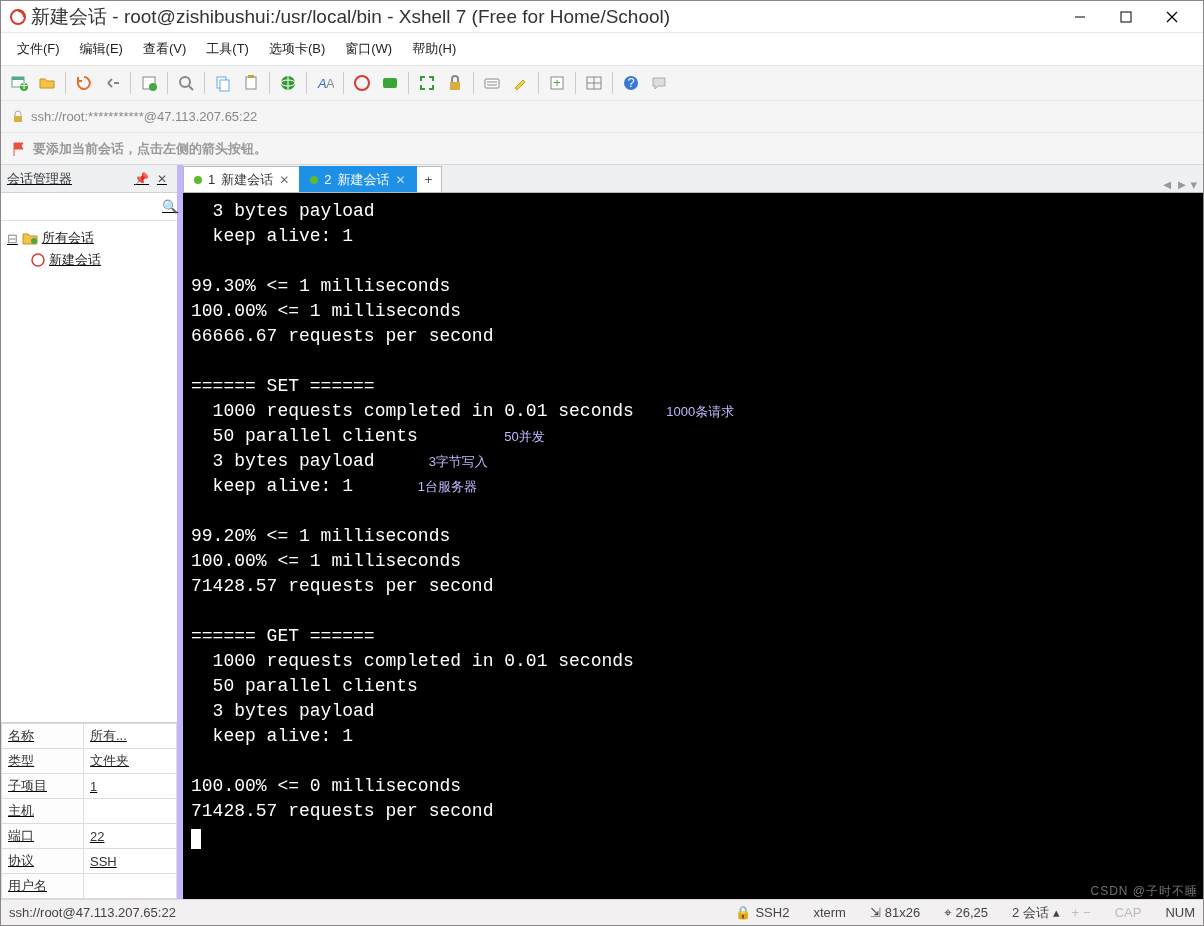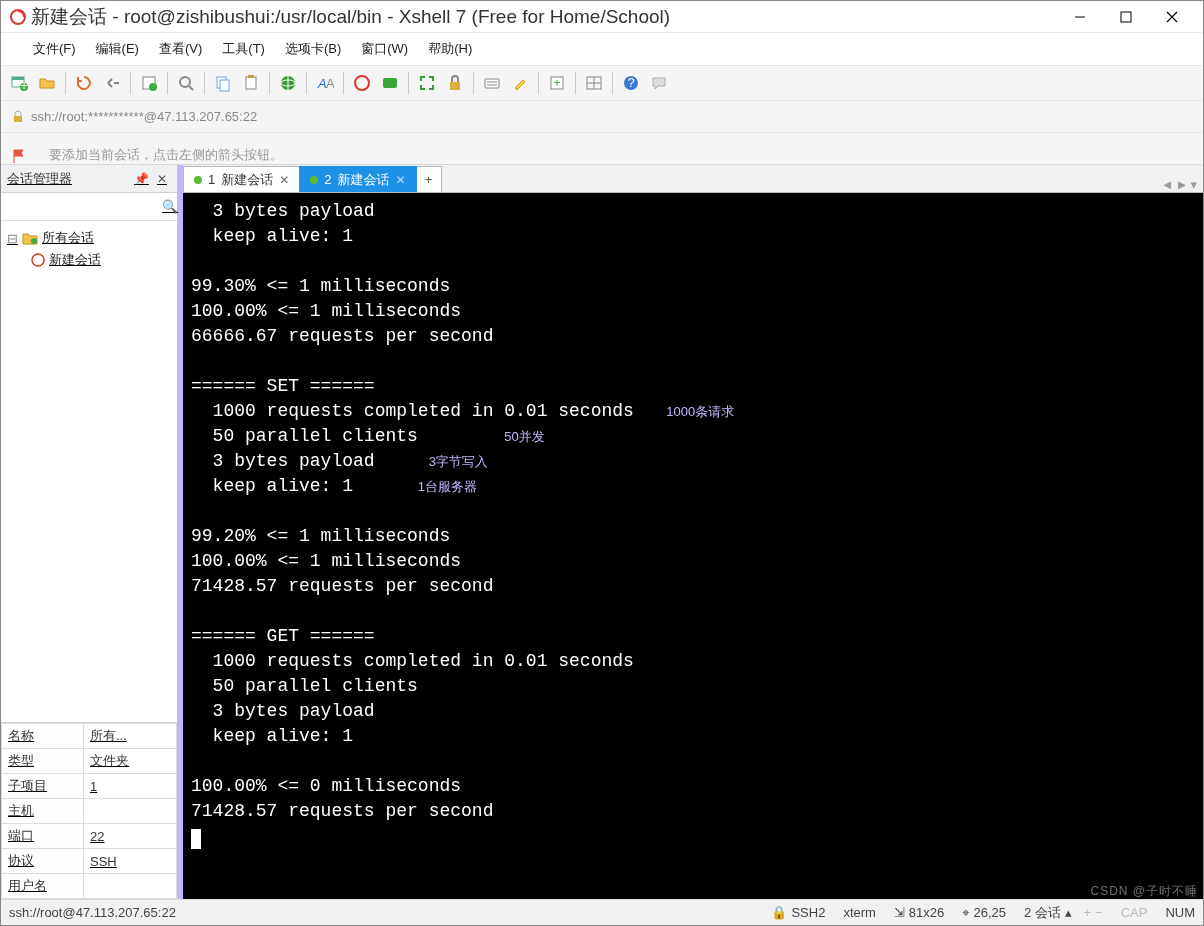--- a/index.html
+++ b/index.html
@@ -1,26 +1,26 @@
 <!DOCTYPE html>
 <html><head>
 <meta charset="utf-8">
 <style>
 * { margin:0; padding:0; box-sizing:border-box; font-family:"Microsoft YaHei","Segoe UI",sans-serif; font-size:13px; }
 body { background:#fff; width:1204px; height:926px; display:flex; flex-direction:column; overflow:hidden; border:1px solid #888; }
 .titlebar { height:32px; display:flex; align-items:center; padding:0 8px; background:#fff; border-bottom:1px solid #e8e8e8; }
 .titlebar .title { flex:1; color:#333; font-size:19px; padding-left:4px; }
 .titlebar .winbtn { width:46px; height:32px; display:flex; align-items:center; justify-content:center; color:#333; }
-.menubar { height:32px; display:flex; align-items:center; padding:0 8px; gap:4px; background:#fff;margin-left:16px; }
+.menubar { height:32px; display:flex; align-items:center; padding:0 8px; gap:4px; background:#fff; }
 .menubar span { padding:4px 8px; color:#222; cursor:default; }
 .toolbar { height:36px; display:flex; align-items:center; padding:0 6px; gap:4px; background:#f5f5f5; border-top:1px solid #e4e4e4; border-bottom:1px solid #e4e4e4; }
 .tbtn { width:24px; height:24px; display:flex; align-items:center; justify-content:center; border-radius:2px; }
 .tsep { width:1px; height:22px; background:#ccc; margin:0 2px; }
 .addressbar { height:32px; display:flex; align-items:center; padding:0 10px; gap:6px; background:#f5f5f5; color:#888; border-bottom:1px solid #e4e4e4; }
-.hintbar { height:32px; display:flex; align-items:flex-end; padding:0 10px; gap:22px; background:#f5f5f5; color:#999; border-bottom:1px solid #d8d8d8; }
+.hintbar { height:32px; display:flex; align-items:center; padding:0 10px; gap:6px; background:#f5f5f5; color:#999; border-bottom:1px solid #d8d8d8;font-weight:bold; }
 .main { flex:1; display:flex; min-height:0; }
 .sidebar { width:182px; display:flex; flex-direction:column; border-right:6px solid #c4b5fd; background:#fff;text-decoration:underline; }
 .side-head { height:28px; display:flex; align-items:center; padding:0 6px; background:#eef0f2; border-bottom:1px solid #d0d0d0; font-size:13px; color:#333; }
 .side-head .spacer { flex:1; }
 .side-head .pin { font-size:12px; color:#555; padding:0 4px; }
 .side-search { height:28px; border-bottom:1px solid #e0e0e0; display:flex; align-items:center; padding:0 6px; }
 .side-search input { flex:1; border:none; outline:none; font-size:12px; }
 .tree { flex:1; overflow:auto; padding:6px 4px; }
 .tree-node { display:flex; align-items:center; gap:4px; padding:2px 2px; color:#222; white-space:nowrap; }
 .tree-child { padding-left:26px; }
@@ -32,21 +32,21 @@
 .tabbar { height:28px; display:flex; align-items:flex-end; background:#eef0f2; border-bottom:1px solid #bababa; }
 .tab { height:26px; display:flex; align-items:center; gap:6px; padding:0 10px; border:1px solid #bababa; border-bottom:none; margin-right:-1px; background:#fff; font-size:13px; color:#333; position:relative; }
 .tab .dot { width:8px; height:8px; border-radius:50%; }
 .tab.active { background:#1e90e5; color:#fff; border-color:#1e90e5; }
 .tab .close { font-size:12px; opacity:.7; }
 .tab-add { width:26px; height:26px; display:flex; align-items:center; justify-content:center; border:1px solid #bababa; border-bottom:none; background:#fff; color:#555; }
 .tab-nav { margin-left:auto; display:flex; align-items:center; padding-right:6px; color:#999; gap:2px; }
 .terminal { flex:1; background:#000; color:#fff; font-family:Consolas,"Courier New",monospace; font-size:18px; line-height:25px; padding:6px 8px; white-space:pre; overflow:hidden; position:relative; }
 .terminal .anno { color:#c4b5fd; font-family:"Microsoft YaHei",sans-serif; }
 .terminal .cursor { display:inline-block; width:10px; height:20px; background:#fff; vertical-align:bottom; }
-.statusbar { height:26px; display:flex; align-items:center; padding:0 8px; background:#f2f0f0; border-top:1px solid #d8d8d8; font-size:12px; color:#444; gap:18px; }
+.statusbar { height:26px; display:flex; align-items:center; padding:0 8px; background:#f2f0f0; border-top:1px solid #d8d8d8; font-size:12px; color:#444; gap:24px; }
 .statusbar .seg { display:flex; align-items:center; gap:4px; }
 .statusbar .spacer { flex:1; }
 .watermark { position:absolute; right:6px; bottom:26px; color:rgba(200,200,200,.55); font-size:12px; letter-spacing:1px; pointer-events:none; }
 svg { display:block; }
 </style>
 </head>
 <body>
 
 <div class="titlebar">
   <span>

